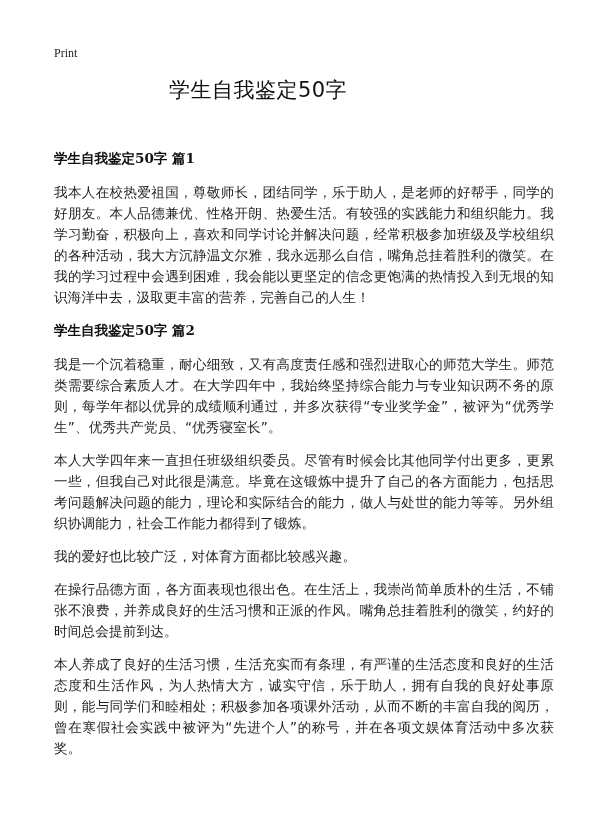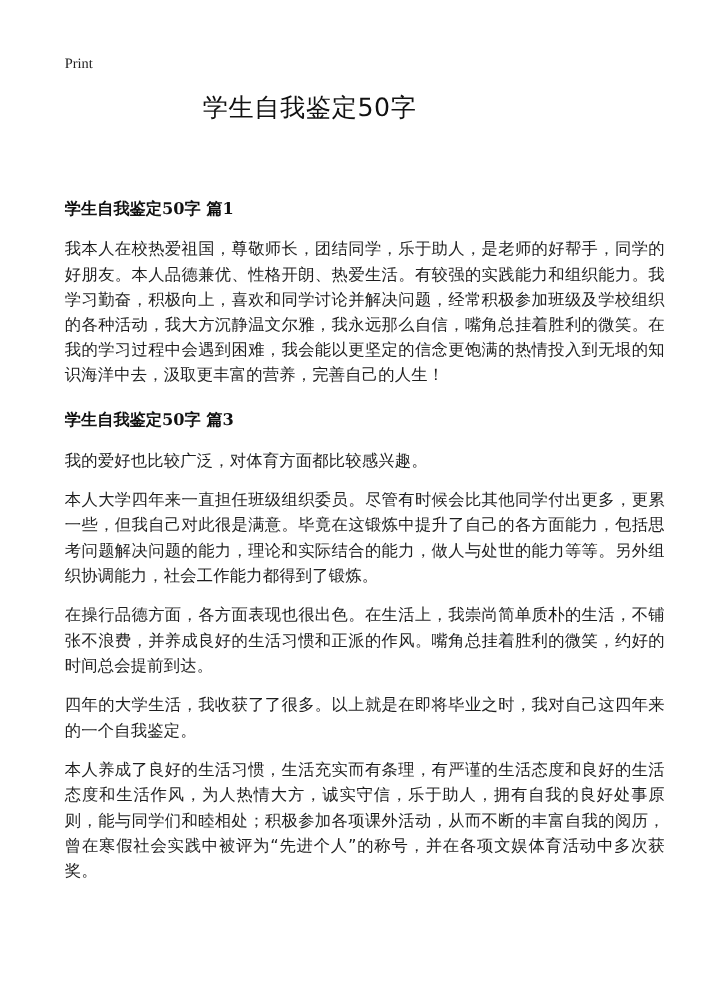--- a/index.html
+++ b/index.html
@@ -6,41 +6,43 @@
     body { width: 600px; height: 828px; overflow: hidden; position: relative;
            font-family: "DejaVu Sans", "Liberation Sans", sans-serif; color: #1a1a1a; }
     .page { position: absolute; left: 0; top: 0; width: 600px; height: 828px; }
     .print { position: absolute; left: 54px; top: 46px; font-family: "Liberation Serif", "DejaVu Serif", serif;
              font-size: 12px; color: #222; }
     .title { position: absolute; left: 0; top: 76px; width: 516px; text-align: center;
              font-size: 21px; color: #111; letter-spacing: 0.5px; }
     .subtitle { position: absolute; left: 54px; top: 119px; font-size: 13.5px; color: #222; }
     .content { position: absolute; left: 54px; top: 148px; width: 500px; }
     h2 { font-family: "DejaVu Serif", "Liberation Serif", serif; font-weight: bold; font-size: 13.5px;
-         margin: 16px 0 14px 0; color: #111; line-height: 20px; }
+         margin: 0 0 14px 0; color: #111; line-height: 20px; }
     p { margin: 0 0 12px 0; font-size: 13.6px; line-height: 21px; color: #1f1f1f;
         text-align: justify; letter-spacing: 0.15px; }
     .sec { margin-bottom: 4px; }
   </style>
 </head>
 <body>
 
 <div class="page">
   <div class="print">Print</div>
   <div class="title">学生自我鉴定50字</div>
 
   <div class="content">
     <div class="sec">
       <h2>学生自我鉴定50字 篇1</h2>
       <p>我本人在校热爱祖国，尊敬师长，团结同学，乐于助人，是老师的好帮手，同学的好朋友。本人品德兼优、性格开朗、热爱生活。有较强的实践能力和组织能力。我学习勤奋，积极向上，喜欢和同学讨论并解决问题，经常积极参加班级及学校组织的各种活动，我大方沉静温文尔雅，我永远那么自信，嘴角总挂着胜利的微笑。在我的学习过程中会遇到困难，我会能以更坚定的信念更饱满的热情投入到无垠的知识海洋中去，汲取更丰富的营养，完善自己的人生！</p>
     </div>
     <div class="sec">
-      <h2>学生自我鉴定50字 篇3</h2>
+      <h2>学生自我鉴定50字 篇2</h2>
+      <p>我是一个沉着稳重，耐心细致，又有高度责任感和强烈进取心的师范大学生。师范类需要综合素质人才。在大学四年中，我始终坚持综合能力与专业知识两不务的原则，每学年都以优异的成绩顺利通过，并多次获得“专业奖学金”，被评为“优秀学生”、优秀共产党员、“优秀寝室长”。</p>
+    </div>
+    <div class="sec">
+      <p>本人大学四年来一直担任班级组织委员。尽管有时候会比其他同学付出更多，更累一些，但我自己对此很是满意。毕竟在这锻炼中提升了自己的各方面能力，包括思考问题解决问题的能力，理论和实际结合的能力，做人与处世的能力等等。另外组织协调能力，社会工作能力都得到了锻炼。</p>
       <p>我的爱好也比较广泛，对体育方面都比较感兴趣。</p>
-      <p>本人大学四年来一直担任班级组织委员。尽管有时候会比其他同学付出更多，更累一些，但我自己对此很是满意。毕竟在这锻炼中提升了自己的各方面能力，包括思考问题解决问题的能力，理论和实际结合的能力，做人与处世的能力等等。另外组织协调能力，社会工作能力都得到了锻炼。</p>
       <p>在操行品德方面，各方面表现也很出色。在生活上，我崇尚简单质朴的生活，不铺张不浪费，并养成良好的生活习惯和正派的作风。嘴角总挂着胜利的微笑，约好的时间总会提前到达。</p>
-      <p>四年的大学生活，我收获了了很多。以上就是在即将毕业之时，我对自己这四年来的一个自我鉴定。</p>
     </div>
     <div class="sec">
       <p>本人养成了良好的生活习惯，生活充实而有条理，有严谨的生活态度和良好的生活态度和生活作风，为人热情大方，诚实守信，乐于助人，拥有自我的良好处事原则，能与同学们和睦相处；积极参加各项课外活动，从而不断的丰富自我的阅历，曾在寒假社会实践中被评为“先进个人”的称号，并在各项文娱体育活动中多次获奖。</p>
     </div>
   </div>
 </div>
 
 </body></html>

